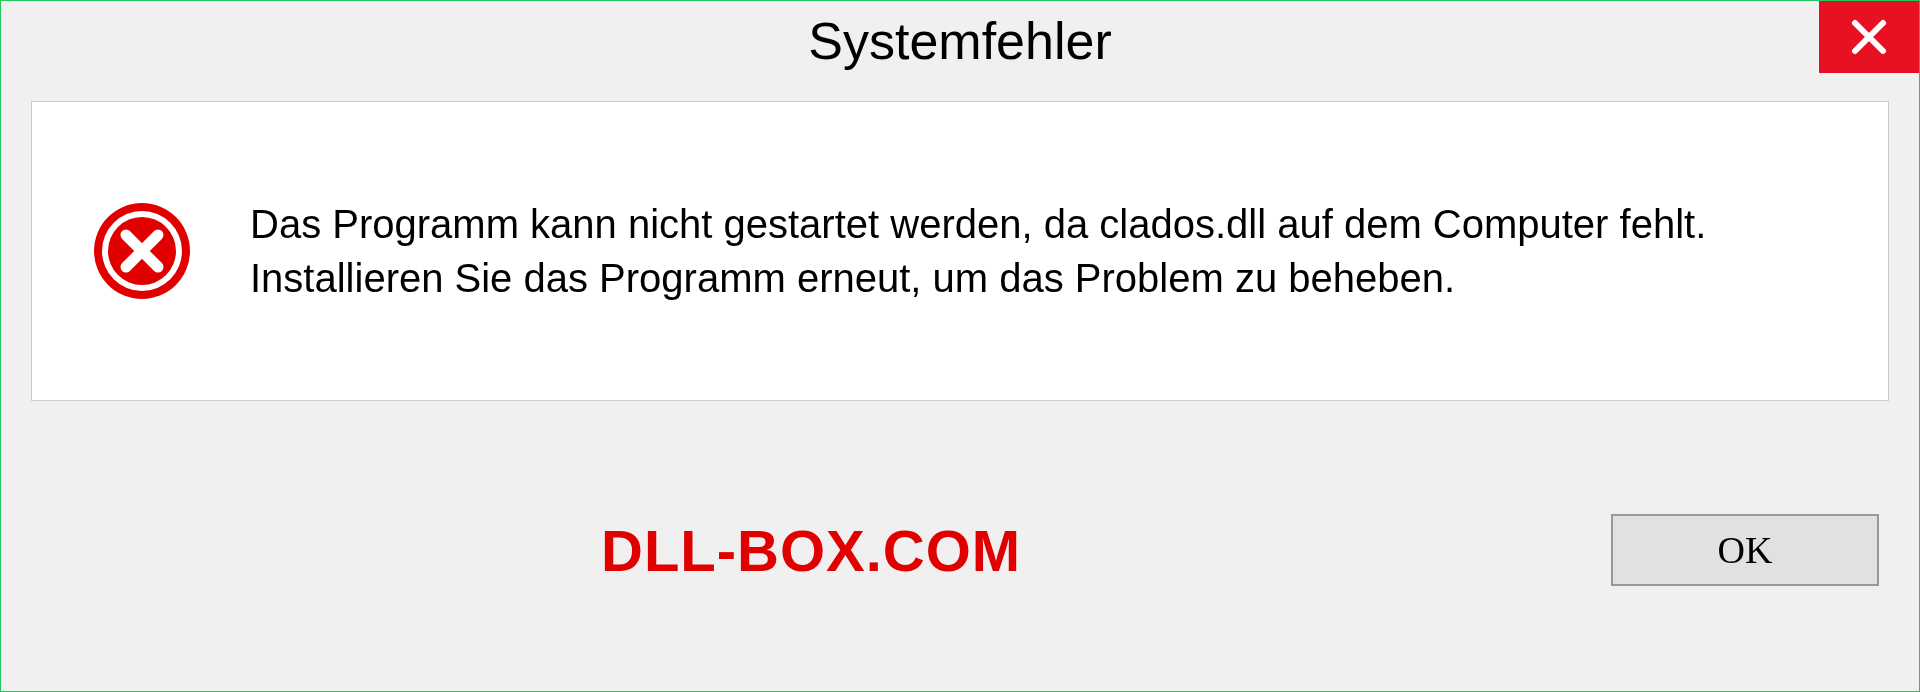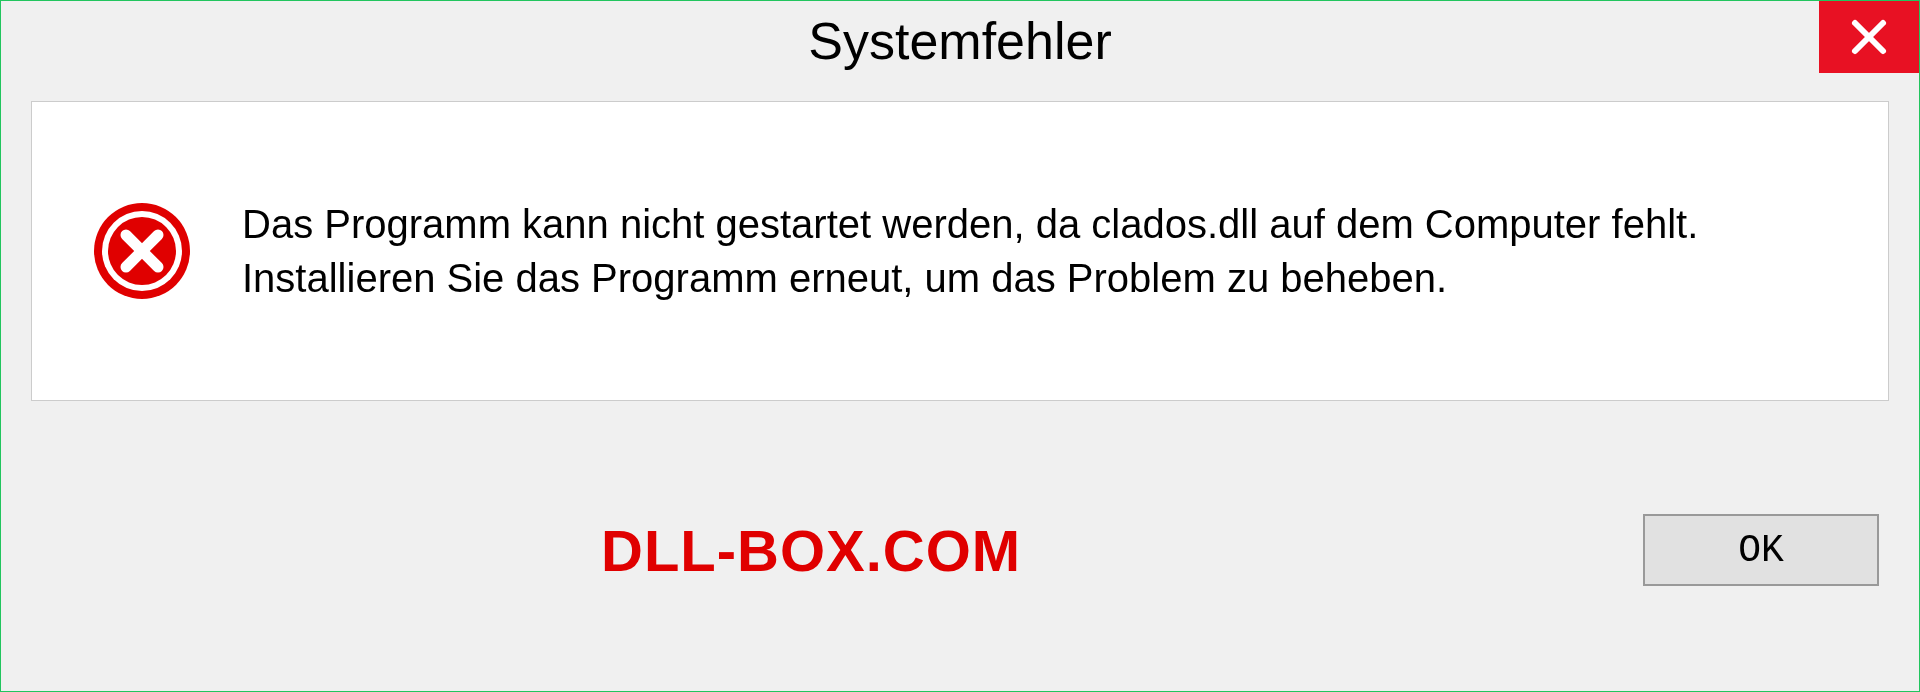--- a/index.html
+++ b/index.html
@@ -66,50 +66,51 @@
     .error-icon {
       flex: 0 0 auto;
       width: 100px;
       height: 100px;
     }
     .message {
       font-size: 40px;
       color: #000;
       line-height: 1.35;
       flex: 1;
+      margin-left: 8px;
     }
     .footer {
       display: flex;
       align-items: center;
       justify-content: flex-end;
       padding: 40px 40px 32px 40px;
       gap: 40px;
       flex: 1;
     }
     .watermark {
       font-size: 58px;
       font-weight: 800;
       color: #e00000;
       letter-spacing: 1px;
       font-family: Arial, sans-serif;
       margin-right: auto;
       margin-left: 560px;
     }
     .ok-btn {
-      width: 236px;
+      width: 268px;
       height: 72px;
       background: #e1e1e1;
       border: 2px solid #999;
       font-size: 38px;
       color: #000;
       display: flex;
       align-items: center;
       justify-content: center;
       cursor: pointer;
-      font-family: Liberation Mono, monospace;
+      font-family: Liberation Serif, serif;
     }
   </style>
 </head>
 <body>
 
 <div class="dialog">
   <div class="titlebar">
     <div class="title">Systemfehler</div>
     <div class="close-btn">
       <svg viewBox="0 0 40 40">

